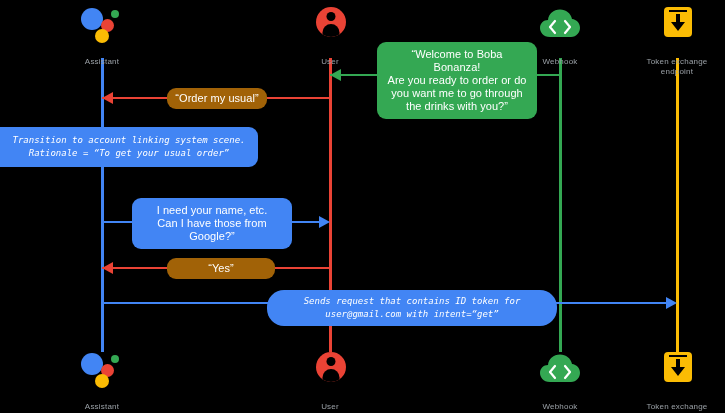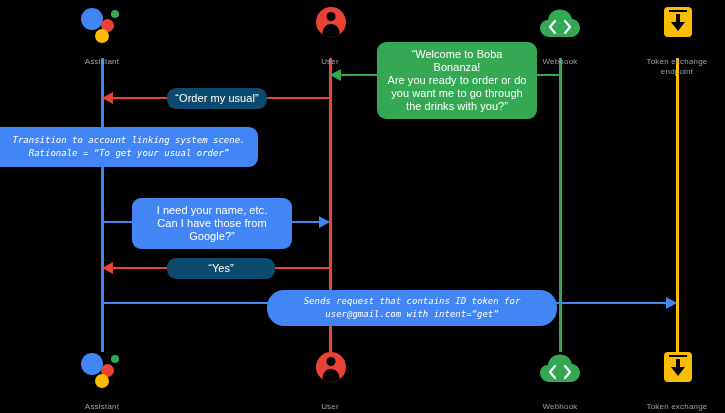--- a/index.html
+++ b/index.html
@@ -48,21 +48,21 @@
   .arrowhead{position:absolute;width:0;height:0;}
   .ah-left{border-top:6px solid transparent;border-bottom:6px solid transparent;}
   .ah-right{border-top:6px solid transparent;border-bottom:6px solid transparent;}
 
   
   .bubble{position:absolute;border-radius:9px;color:#fff;text-align:center;
           padding:6px 10px;box-sizing:border-box;}
   .b-quote{font-size:11px;line-height:13px;letter-spacing:.05px;}
   .b-code{font-family:"DejaVu Sans Mono",monospace;font-style:italic;font-size:9px;line-height:13px;}
   .b-green{background:#34a853;}
-  .b-red{background:#0c4a6e;border-radius:9px;}
+  .b-red{background:#a16207;border-radius:9px;}
   .b-blue{background:#4285f4;}
 </style>
 </head>
 <body>
 
 <div id="stage">
 
   <div class="lifeline ll-assistant" style="left:101px;top:58px;height:294px;"></div>
   <div class="lifeline ll-user" style="left:329px;top:58px;height:294px;"></div>
   <div class="lifeline ll-webhook" style="left:559px;top:58px;height:294px;"></div>

